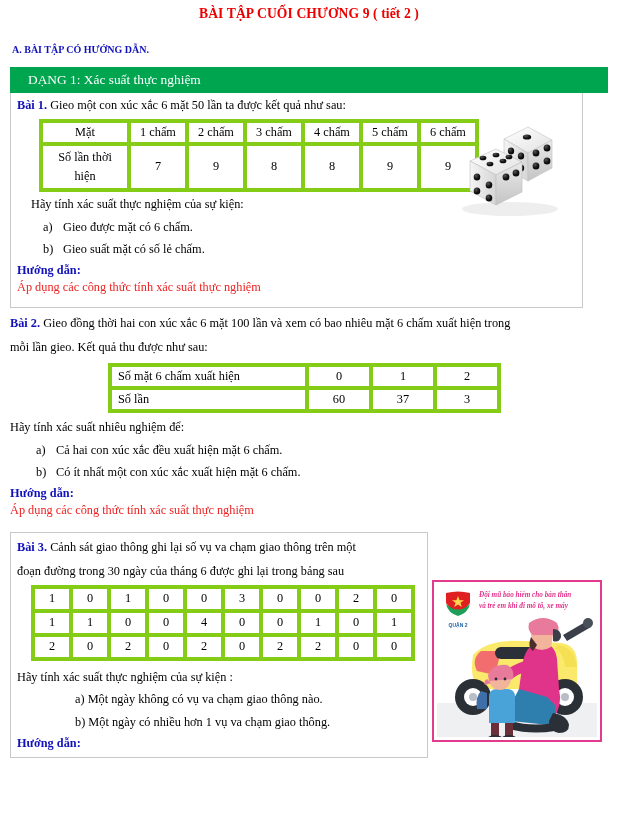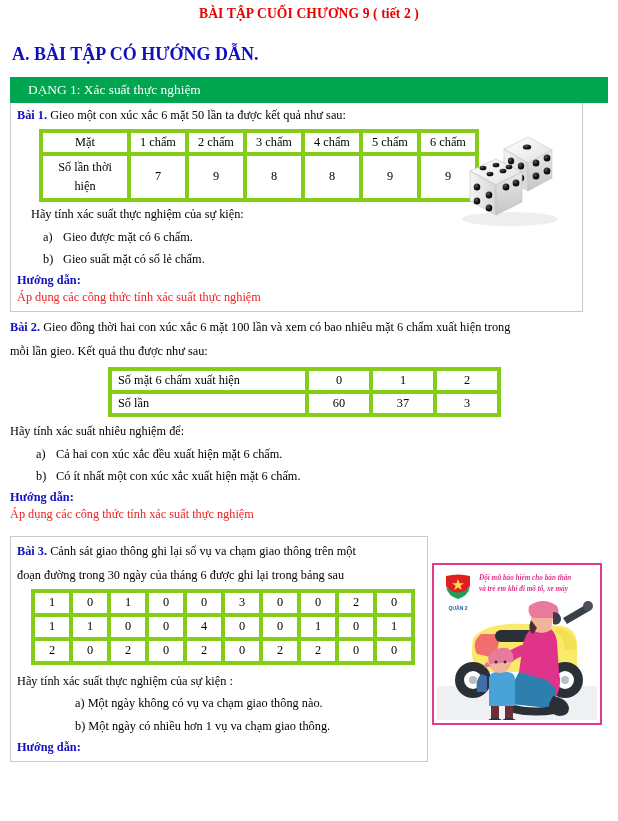--- a/index.html
+++ b/index.html
@@ -25,41 +25,41 @@
     font-weight: bold;
     font-size: 13.6px;
     letter-spacing: .1px;
     padding-top: 6px;
   }
 
   
   .section-a {
     color: #1111bb;
     font-weight: bold;
-    font-size: 18px;
+    font-size: 10px;
     margin: 22px 0 0 12px;
   }
 
   
   .banner {
     margin: 12px 10px 0 10px;
     background: #00a550;
     color: #ffffff;
     font-size: 13.4px;
     height: 26px;
     line-height: 26px;
     padding-left: 18px;
   }
 
   
   .block {
     margin: 0 35px 0 10px;
     border: 1px solid #c9c9c9;
     border-top: none;
-    padding: 4px 6px 4px 6px;
+    padding: 4px 6px 10px 6px;
     position: relative;
   }
   .block.b3 {
     margin: 0 21px 0 10px;
     border: 1px solid #c9c9c9;
     padding: 6px 6px 4px 6px;
   }
 
   .bai-label { color: #1111bb; font-weight: bold; }
 
@@ -104,21 +104,21 @@
   .dice-wrap {
     position: absolute;
     right: 12px;
     top: 30px;
     width: 118px;
     height: 96px;
   }
   .poster-wrap {
     position: absolute;
     left: 432px;
-    top: 563px;
+    top: 580px;
     width: 170px;
     height: 162px;
     border: 2px solid #e23a8d;
     background: #ffffff;
     padding: 3px;
     overflow: hidden;
   }
   .poster-inner { position: relative; width: 100%; height: 100%; overflow: hidden; background:#fff; }
   .poster-text {
     position: absolute;

